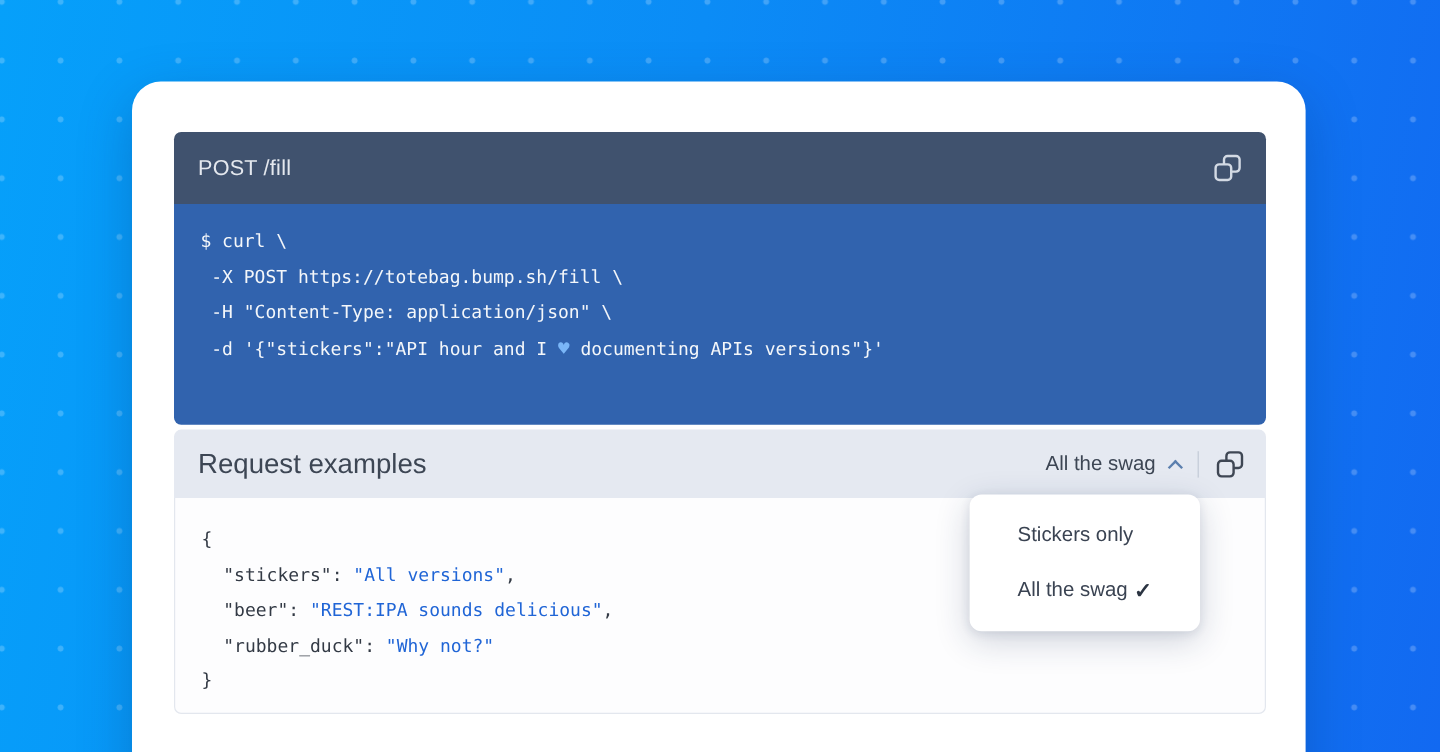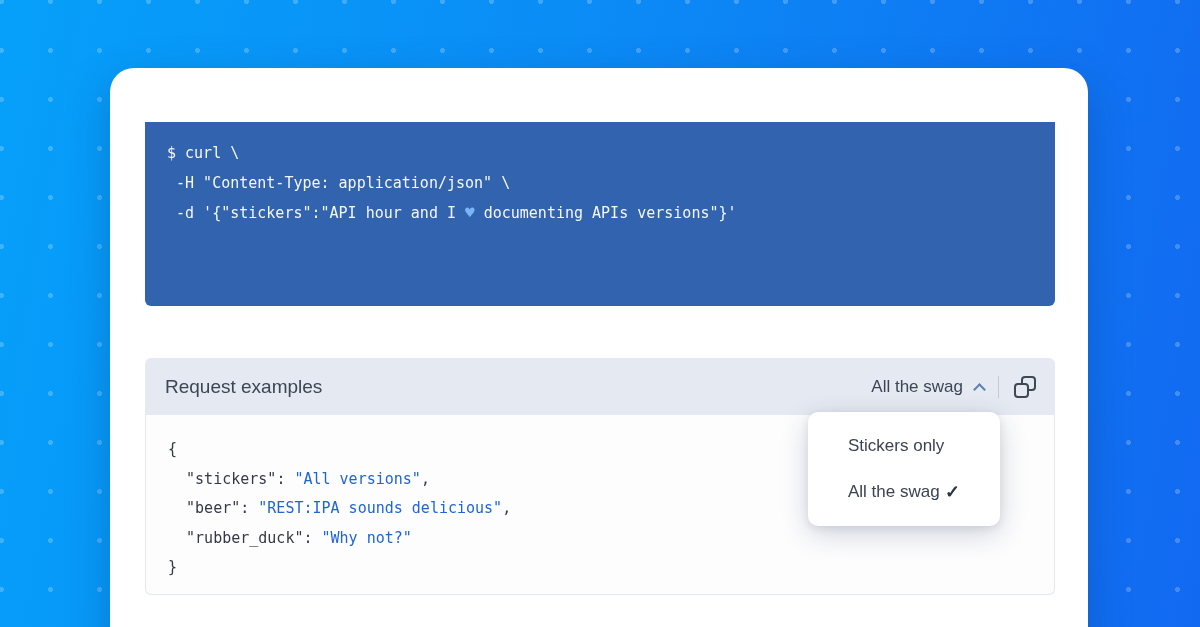--- a/index.html
+++ b/index.html
@@ -29,21 +29,20 @@
     display: flex; align-items: center; justify-content: space-between;
     height: 60px; padding: 0 20px;
     background: #40526e;
     border-radius: 6px 6px 0 0;
   }
   .endpoint-title { color: #e4e8ee; font-size: 18px; letter-spacing: 0.2px; }
   .code-block {
     height: 184px; padding: 17px 22px;
     background: #3163ae;
     border-radius: 0 0 6px 6px;
-    margin-top: 12px;
   }
   .code-line {
     font-family: "DejaVu Sans Mono", monospace;
     font-size: 15px; line-height: 29.5px;
     color: #f4f7fa; white-space: pre;
   }
   .heart { color: #7ab6f7; font-size: 16px; }
 
   
   .copy-btn { width: 24px; height: 24px; position: relative; cursor: pointer; flex: 0 0 auto; }
@@ -59,21 +58,21 @@
   .copy-dark .front { background: #e5e9f1; }
 
   
   .examples { position: absolute; left: 35px; top: 290px; width: 910px; }
   .examples-header {
     display: flex; align-items: center; justify-content: space-between;
     height: 57px; padding: 0 18px 0 20px;
     background: #e5e9f1;
     border-radius: 6px 6px 0 0;
   }
-  .examples-title { color: #3d4654; font-size: 19px; }
+  .examples-title { color: #3d4654; font-size: 23px; }
   .header-right { display: flex; align-items: center; gap: 14px; }
   .selector { display: flex; align-items: center; gap: 12px; cursor: pointer; }
   .selector-label { color: #3d4654; font-size: 17px; }
   .chevron-up {
     width: 9px; height: 9px; margin-top: 5px;
     border-left: 2px solid #5b7fae; border-top: 2px solid #5b7fae;
     transform: rotate(45deg);
   }
   .v-divider { width: 1px; height: 22px; background: #c3cad6; }
 
@@ -106,22 +105,30 @@
     cursor: pointer;
   }
   .check { color: #2b3442; font-size: 18px; font-weight: bold; }
 </style>
 </head>
 <body>
 
 <div class="card">
 
   <div class="endpoint">
+    <div class="endpoint-header">
+      <span class="endpoint-title">POST /fill</span>
+      <div class="copy-btn copy-light">
+        <div class="back"></div>
+        <div class="front"></div>
+      </div>
+    </div>
     <div class="code-block">
       <div class="code-line">$ curl \</div>
+      <div class="code-line"> -X POST https://totebag.bump.sh/fill \</div>
       <div class="code-line"> -H "Content-Type: application/json" \</div>
       <div class="code-line"><span> -d '{"stickers":"API hour and I </span><span class="heart">♥</span><span> documenting APIs versions"}'</span></div>
     </div>
   </div>
 
   <div class="examples">
     <div class="examples-header">
       <span class="examples-title">Request examples</span>
       <div class="header-right">
         <div class="selector">

